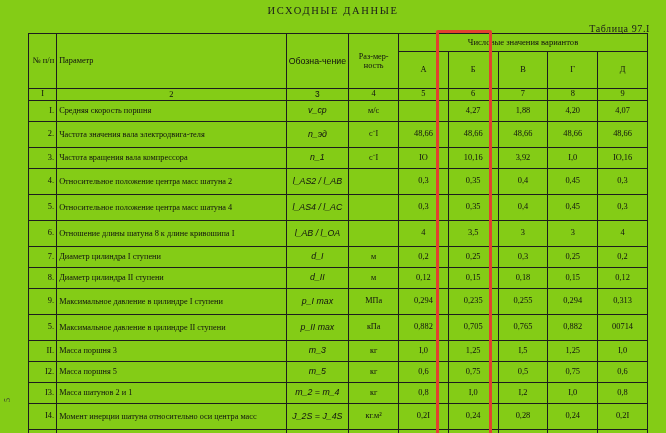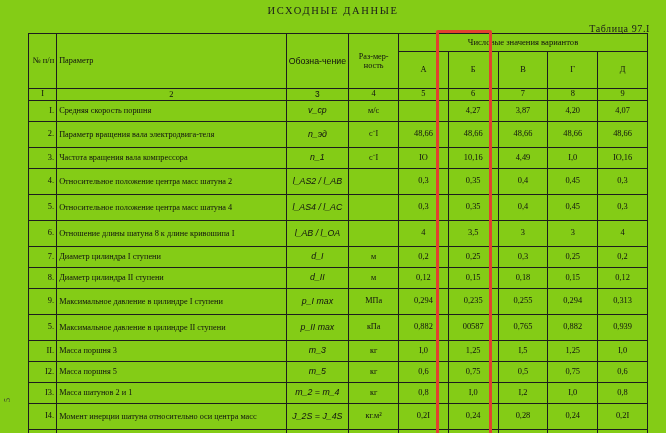--- a/index.html
+++ b/index.html
@@ -173,45 +173,45 @@
         <td class="val">9</td>
       </tr>
 
       <tr class="datarow">
         <td class="rownum">I.</td>
         <td class="param">Средняя скорость поршня</td>
         <td class="oboz italic">v_ср</td>
         <td class="razm">м/с</td>
         <td class="val"></td>
         <td class="val">4,27</td>
-        <td class="val">3,87</td>
+        <td class="val">1,88</td>
         <td class="val">4,20</td>
         <td class="val">4,07</td>
       </tr>
 
       <tr class="datarow tall">
         <td class="rownum">2.</td>
-        <td class="param">Параметр вращения вала электродвига-теля</td>
+        <td class="param">Частота значения вала электродвига-теля</td>
         <td class="oboz italic">n_эд</td>
         <td class="razm">с⁻I</td>
         <td class="val">48,66</td>
         <td class="val">48,66</td>
         <td class="val">48,66</td>
         <td class="val">48,66</td>
         <td class="val">48,66</td>
       </tr>
 
       <tr class="datarow">
         <td class="rownum">3.</td>
         <td class="param">Частота вращения вала компрессора</td>
         <td class="oboz italic">n_1</td>
         <td class="razm">с⁻I</td>
         <td class="val">IO</td>
         <td class="val">10,16</td>
-        <td class="val">4,49</td>
+        <td class="val">3,92</td>
         <td class="val">I,0</td>
         <td class="val">IO,16</td>
       </tr>
 
       <tr class="datarow tall">
         <td class="rownum">4.</td>
         <td class="param">Относительное положение центра масс шатуна 2</td>
         <td class="oboz italic">l_AS2 / l_AB</td>
         <td class="razm"></td>
         <td class="val">0,3</td>
@@ -280,24 +280,24 @@
         <td class="val">0,294</td>
         <td class="val">0,313</td>
       </tr>
 
       <tr class="datarow tall">
         <td class="rownum">5.</td>
         <td class="param">Максимальное давление в цилиндре II ступени</td>
         <td class="oboz italic">p_II max</td>
         <td class="razm">кПа</td>
         <td class="val">0,882</td>
-        <td class="val">00587</td>
+        <td class="val">0,705</td>
         <td class="val">0,765</td>
         <td class="val">0,882</td>
-        <td class="val">0,939</td>
+        <td class="val">00714</td>
       </tr>
 
       <tr class="datarow">
         <td class="rownum">II.</td>
         <td class="param">Масса поршня 3</td>
         <td class="oboz italic">m_3</td>
         <td class="razm">кг</td>
         <td class="val">I,0</td>
         <td class="val">1,25</td>
         <td class="val">I,5</td>

